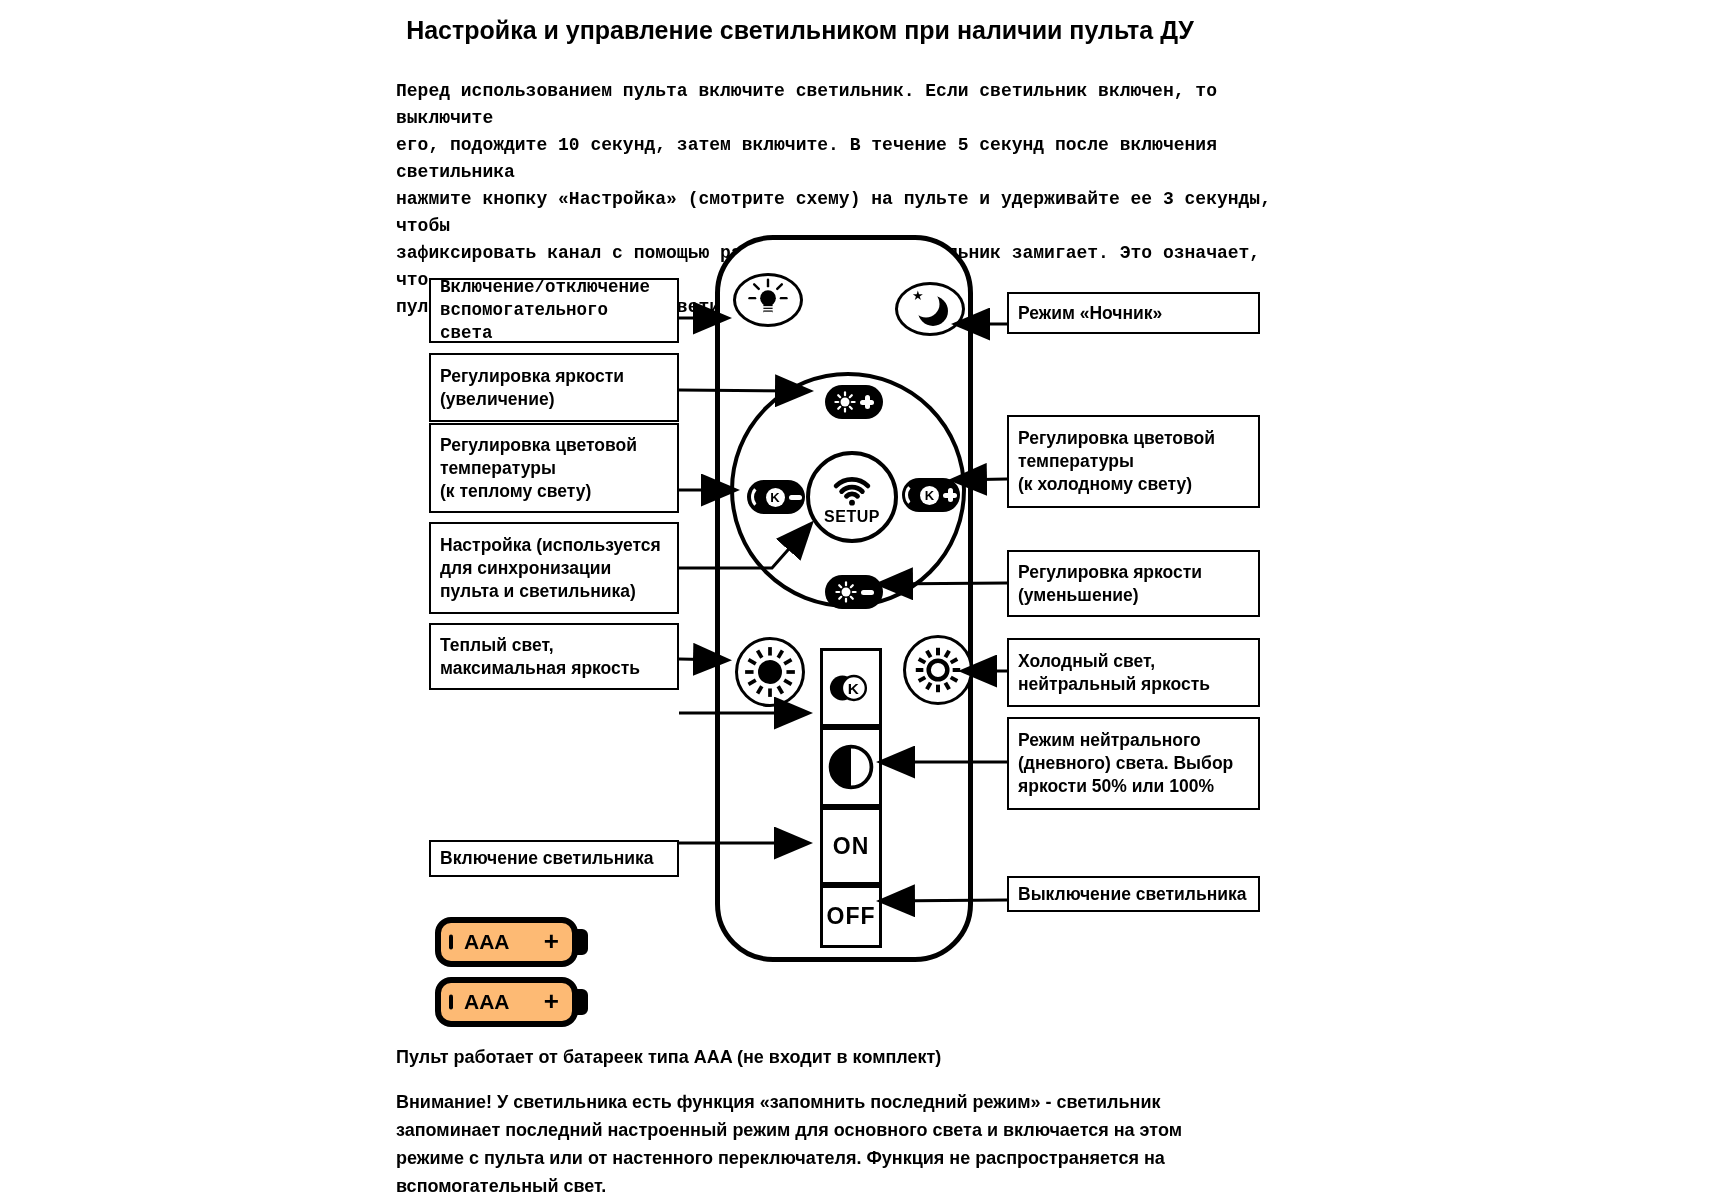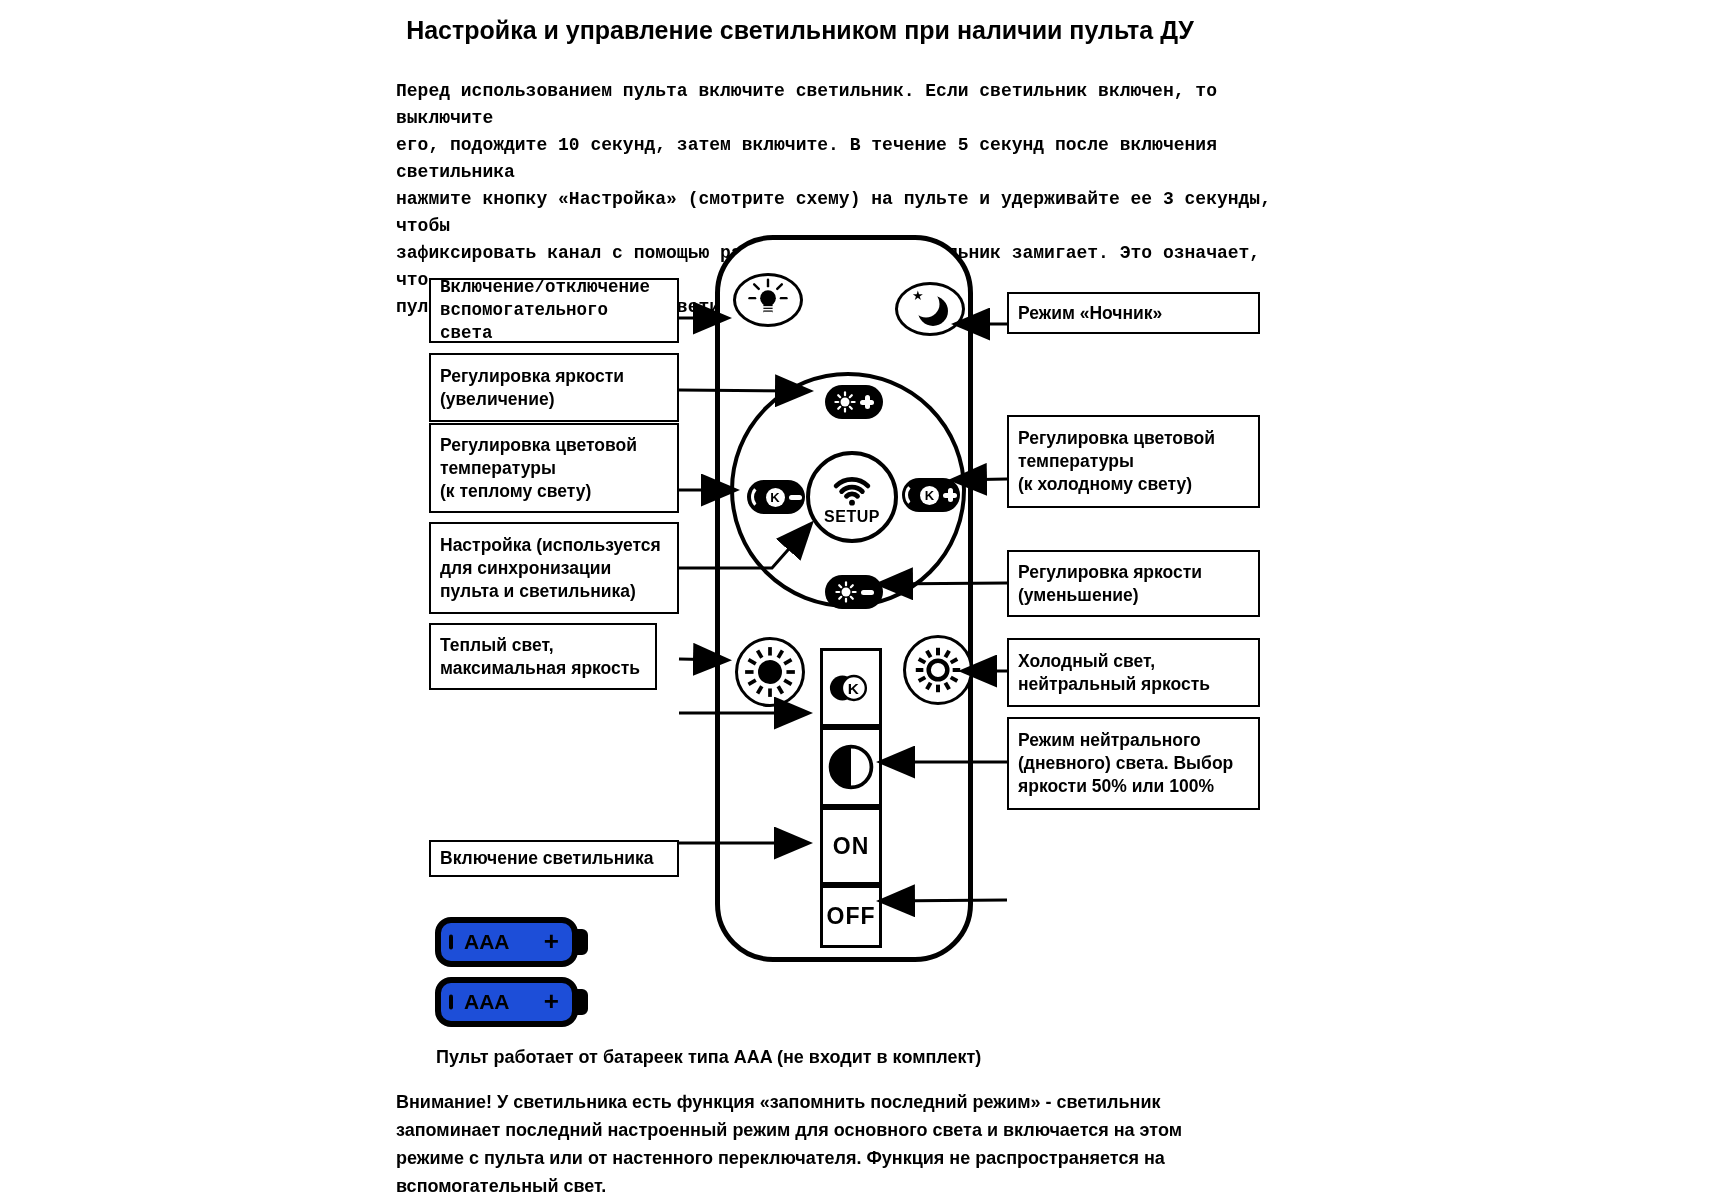--- a/index.html
+++ b/index.html
@@ -26,21 +26,21 @@
   .paren { width:15px; height:18px; border:3px solid transparent; border-left-color:#fff;
            border-radius:50%; margin-right:-10px; flex:0 0 auto; }
   .minus { width:13px; height:5px; background:#fff; border-radius:2.5px; flex:0 0 auto; }
   .plusw { position:relative; width:14px; height:14px; flex:0 0 auto; }
   .plusw::before { content:""; position:absolute; left:0; top:4.5px; width:14px; height:5px;
                    background:#fff; border-radius:2.5px; }
   .plusw::after  { content:""; position:absolute; left:4.5px; top:0; width:5px; height:14px;
                    background:#fff; border-radius:2.5px; }
   .cell { border:3px solid #000; background:#fff; display:flex; align-items:center;
           justify-content:center; font-weight:bold; font-size:23px; letter-spacing:1px; }
-  .battery { border:6px solid #000; border-radius:16px; background:#1d4ed8;text-align:center; }
+  .battery { border:6px solid #000; border-radius:16px; background:#fdba74;text-align:center; }
   .bat-term { position:absolute; left:8px; top:50%; transform:translateY(-50%);
               width:4px; height:15px; background:#000; border-radius:2px; }
   .bat-label { position:absolute; left:23px; top:50%; transform:translateY(-50%);
                font-size:21px; font-weight:bold; }
   .bat-plus { position:absolute; right:13px; top:50%; transform:translateY(-52%);
               font-size:26px; font-weight:bold; }
   .bat-nub { position:absolute; right:-16px; top:50%; transform:translateY(-50%);
              width:14px; height:26px; background:#000; border-radius:3px 6px 6px 3px; }
   .overlay { position:absolute; left:0; top:0; pointer-events:none; z-index:5; }
   svg text.ktext { font-family:"Liberation Sans", sans-serif; font-size:16px; font-weight:bold; }
@@ -211,35 +211,36 @@
   <div class="abs callout" style="left:429px; top:278px; width:250px; height:65px;font-family:Liberation Mono, monospace;">Включение/отключение
 вспомогательного света</div>
   <div class="abs callout" style="left:429px; top:353px; width:250px; height:69px;">Регулировка яркости
 (увеличение)</div>
   <div class="abs callout" style="left:429px; top:423px; width:250px; height:90px;">Регулировка цветовой
 температуры
 (к теплому свету)</div>
   <div class="abs callout" style="left:429px; top:522px; width:250px; height:92px;">Настройка (используется
 для синхронизации
 пульта и светильника)</div>
-  <div class="abs callout" style="left:429px; top:623px; width:228px; height:67px;">Теплый свет,
+  <div class="abs callout" style="left:429px; top:623px; width:250px; height:67px;">Теплый свет,
 максимальная яркость</div>
   <div class="abs callout" style="left:429px; top:840px; width:250px; height:37px;">Включение светильника</div>
 
   <div class="abs callout" style="left:1007px; top:292px; width:253px; height:42px;">Режим «Ночник»</div>
   <div class="abs callout" style="left:1007px; top:415px; width:253px; height:93px;">Регулировка цветовой
 температуры
 (к холодному свету)</div>
   <div class="abs callout" style="left:1007px; top:550px; width:253px; height:67px;">Регулировка яркости
 (уменьшение)</div>
   <div class="abs callout" style="left:1007px; top:638px; width:253px; height:69px;">Холодный свет,
 нейтральный яркость</div>
   <div class="abs callout" style="left:1007px; top:717px; width:253px; height:93px;">Режим нейтрального
 (дневного) света. Выбор
 яркости 50% или 100%</div>
+  <div class="abs callout" style="left:1007px; top:876px; width:253px; height:36px;">Выключение светильника</div>
 
   <svg class="overlay" width="1715" height="1200" viewBox="0 0 1715 1200">
     <defs>
       <marker id="ah" markerWidth="13" markerHeight="11" refX="11" refY="5.5" orient="auto">
         <path d="M0,0 L13,5.5 L0,11 z" fill="#000"></path>
       </marker>
     </defs>
     <g stroke="#000" stroke-width="3" fill="none">
       <line x1="679" y1="318" x2="726" y2="318" marker-end="url(#ah)"></line>
       <line x1="679" y1="390" x2="808" y2="391" marker-end="url(#ah)"></line>
@@ -263,20 +264,20 @@
     <div class="bat-plus">+</div>
     <div class="bat-nub"></div>
   </div>
   <div class="abs battery" style="left:435px; top:977px; width:143px; height:50px;">
     <div class="bat-term"></div>
     <div class="bat-label">AAA</div>
     <div class="bat-plus">+</div>
     <div class="bat-nub"></div>
   </div>
 
-  <div class="abs para" style="left:396px; top:1044px; width:900px;margin-left:40px;">Пульт работает от батареек типа AAA (не входит в комплект)</div>
+  <div class="abs para" style="left:396px; top:1044px; width:900px;">Пульт работает от батареек типа AAA (не входит в комплект)</div>
 
   <div class="abs para" style="left:396px; top:1088px; width:900px; line-height:28px;">Внимание! У светильника есть функция «запомнить последний режим» - светильник
 запоминает последний настроенный режим для основного света и включается на этом
 режиме с пульта или от настенного переключателя. Функция не распространяется на
 вспомогательный свет.</div>
 
 </div>
 
 </body></html>

